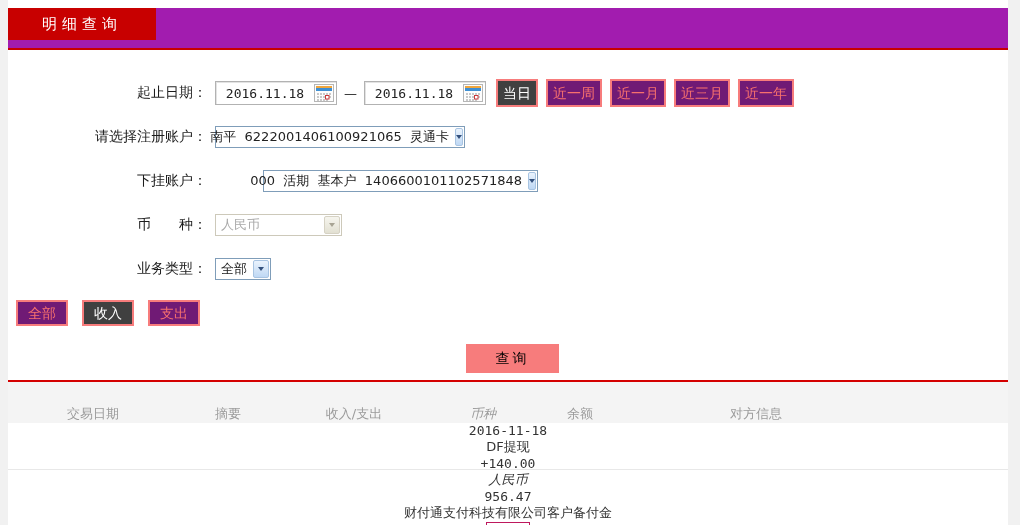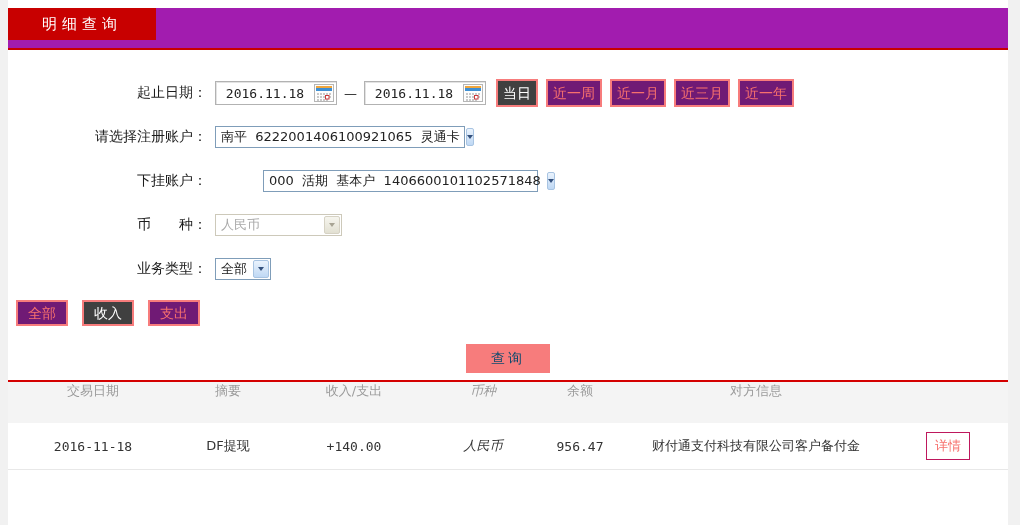--- a/index.html
+++ b/index.html
@@ -24,51 +24,51 @@
   .dash { margin:0 7px; color:#222; font-size:13px; }
 
   .pill { display:inline-block; height:28px; line-height:24px; font-size:14px; margin-left:8px;
           background:#701a75; border:2px solid #f77c7c; color:#f7716d; padding:0 5px; cursor:pointer;
           font-family:inherit; text-align:center; }
   .pill.filled { background:#404040; color:#fff; border-color:#f77c7c; }
   .pill.today { margin-left:10px; }
 
   
   .xp-select { display:inline-flex; align-items:center; height:22px; border:1px solid #7f9db9;
-               background:#fff; cursor:pointer; }
+               background:#fff; cursor:pointer;justify-content:flex-end; }
   .xp-select .stext { font-size:13px; color:#222; padding:0 5px; white-space:pre; }
   .xp-select .sarrow { width:16px; height:18px; margin:1px; border:1px solid #a8c4e2; border-radius:2px;
                background:linear-gradient(#eaf3fd,#bfd8f4); display:flex; align-items:center; justify-content:center; }
   .xp-select .tri { width:0; height:0; border-left:3px solid transparent; border-right:3px solid transparent;
                border-top:4px solid #34517d; }
   .xp-select.disabled { border-color:#cdc9ba; cursor:default; }
   .xp-select.disabled .stext { color:#a9a9a9; }
   .xp-select.disabled .sarrow { border-color:#d6d2c4; background:linear-gradient(#f6f5ee,#e2e0d2); }
   .xp-select.disabled .tri { border-top-color:#a8a494; }
   .w250 { width:250px; } .w275 { width:275px;margin-left:48px; } .w127 { width:127px; } .w136 { width:136px; }
   .spacer { flex:1; }
 
   .flow-pill { height:26px; line-height:22px; padding:0 10px; margin-right:14px; margin-left:0; }
 
-  .query-btn { display:block; width:84px; height:29px; margin:9px 0 0 458px; background:#f77c7c;
-               color:#0c4a6e; border:0; font-size:14px; letter-spacing:3px; cursor:pointer; font-family:Liberation Sans, sans-serif; }
+  .query-btn { display:block; width:93px; height:29px; margin:9px 0 0 458px; background:#f77c7c;
+               color:#000000; border:0; font-size:14px; letter-spacing:3px; cursor:pointer; font-family:Liberation Sans, sans-serif; }
 
   .download-row { display:flex; align-items:center; height:27px; margin-top:28px; }
   .dl-label { margin-left:187px; font-size:14px; color:#1c1c1c; }
   .dl-select { margin-left:5px; }
   .dl-hint { margin-left:70px; font-size:14px; color:#1c1c1c; }
   .dl-btn { margin-left:6px; width:62px; height:27px; background:#f77c7c; color:#fff; border:0;
             font-size:13px; cursor:pointer; font-family:inherit; }
 
   
   .table-sec { margin-top:7px; }
   .table-topline { height:2px; background:#d40000; }
-  .thead { display:flex; align-items:flex-start; height:41px; background:#f4f4f4; }
+  .thead { display:flex; align-items:flex-end; height:41px; background:#f4f4f4; }
   .thead .cell { font-size:13px; color:#9b9b9b; }
-  .trow { display:flex; align-items:center; height:47px; background:#fff; border-bottom:1px solid #e8e8e8; }
+  .trow { display:flex; align-items:center; height:47px; background:#fff; border-bottom:1px solid #e8e8e8;flex-direction:column; }
   .trow .cell { font-size:13px; color:#333; }
   .cell { text-align:center; }
   .c1{width:170px;} .c2{width:100px;} .c3{width:152px;} .c4{width:106px;font-style:italic;} .c5{width:88px;} .c6{width:264px;} .c7{width:120px;}
   .num { font-family:"DejaVu Sans Mono","Liberation Mono",monospace; }
   .amount { color:#e00000; }
   .detail-btn { display:inline-block; min-width:44px; height:28px; line-height:26px; background:#fff;
                 border:1px solid #be185d; color:#f7716d; font-size:13px; padding:0 6px; cursor:pointer; font-family:inherit; }
 </style>
 </head>
 <body>

